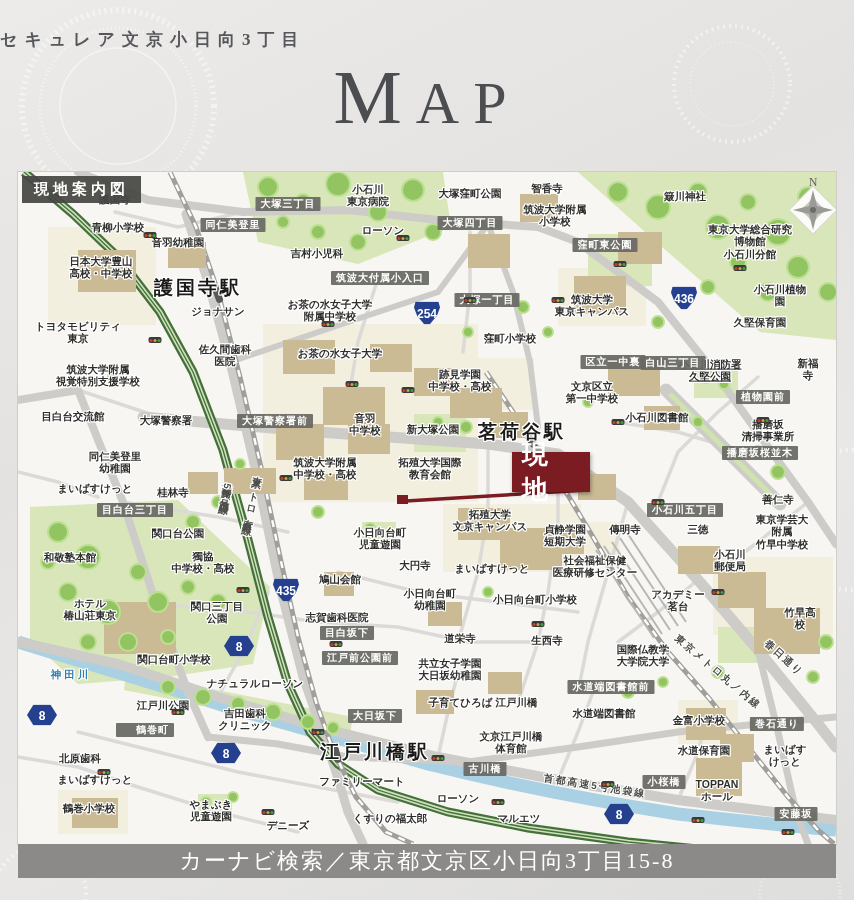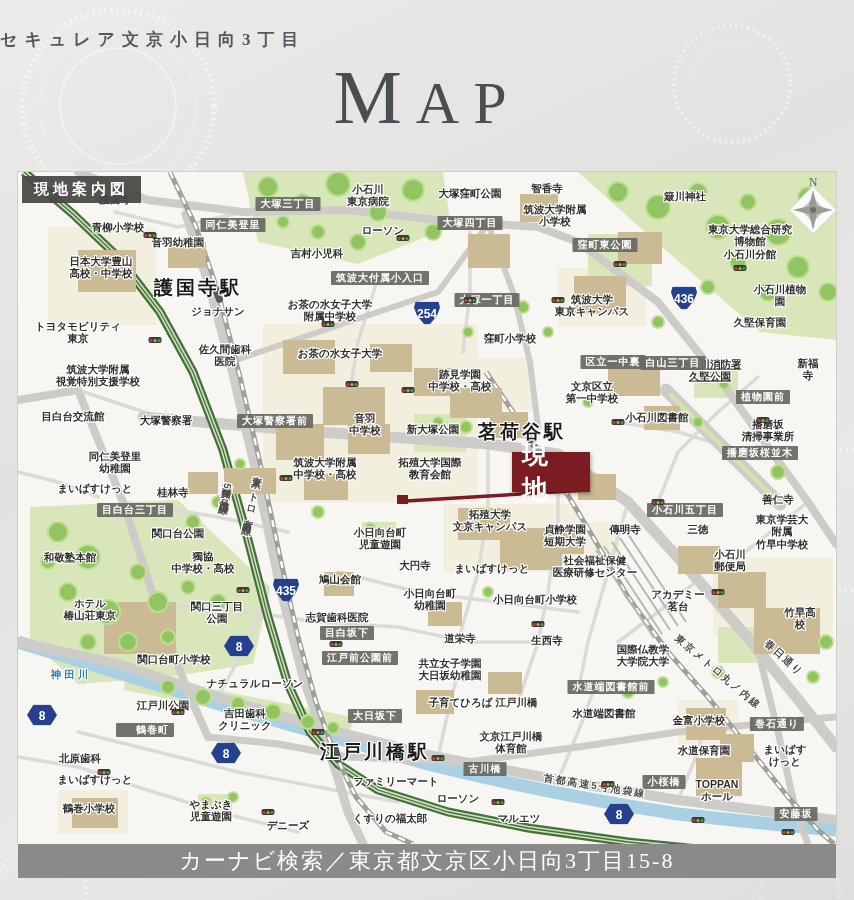--- a/index.html
+++ b/index.html
@@ -408,21 +408,21 @@
       <div class="lbl box" style="left: 646px; top: 610px;">小桜橋</div>
       <div class="lbl place" style="left: 699px; top: 618px;">TOPPAN
 ホール</div>
       <div class="lbl box" style="left: 778px; top: 642px;">安藤坂</div>
       <div class="lbl place" style="left: 62px; top: 586px;">北原歯科</div>
       <div class="lbl place" style="left: 77px; top: 607px;">まいばすけっと</div>
       <div class="lbl place" style="left: 71px; top: 636px;">鶴巻小学校</div>
       <div class="lbl place" style="left: 193px; top: 638px;">やまぶき
 児童遊園</div>
       <div class="lbl place" style="left: 270px; top: 653px;">デニーズ</div>
-      <div class="lbl place" style="left: 378px; top: 609px; text-align: right;">ファミリーマート</div>
+      <div class="lbl place" style="left: 344px; top: 609px; text-align: right;">ファミリーマート</div>
       <div class="lbl place" style="left: 440px; top: 626px;">ローソン</div>
       <div class="lbl place" style="left: 372px; top: 646px;">くすりの福太郎</div>
       <div class="lbl place" style="left: 501px; top: 646px;">マルエツ</div>
       <div class="lbl line vert" style="left: 209px; top: 315px; transform: translate(-50%, -50%) rotate(10deg);">首都高速5号池袋線</div>
       <div class="lbl line vert" style="left: 236px; top: 322px; transform: translate(-50%, -50%) rotate(12deg);">東京メトロ有楽町線</div>
       <div class="lbl line" style="left: 700px; top: 500px; transform: translate(-50%, -50%) rotate(40deg);">東京メトロ丸ノ内線</div>
       <div class="lbl line" style="left: 766px; top: 486px; transform: translate(-50%, -50%) rotate(42deg);">春日通り</div>
       <div class="lbl line" style="left: 577px; top: 614px; transform: translate(-50%, -50%) rotate(9deg);">首都高速5号池袋線</div>
     </div>
   <div id="signals">

